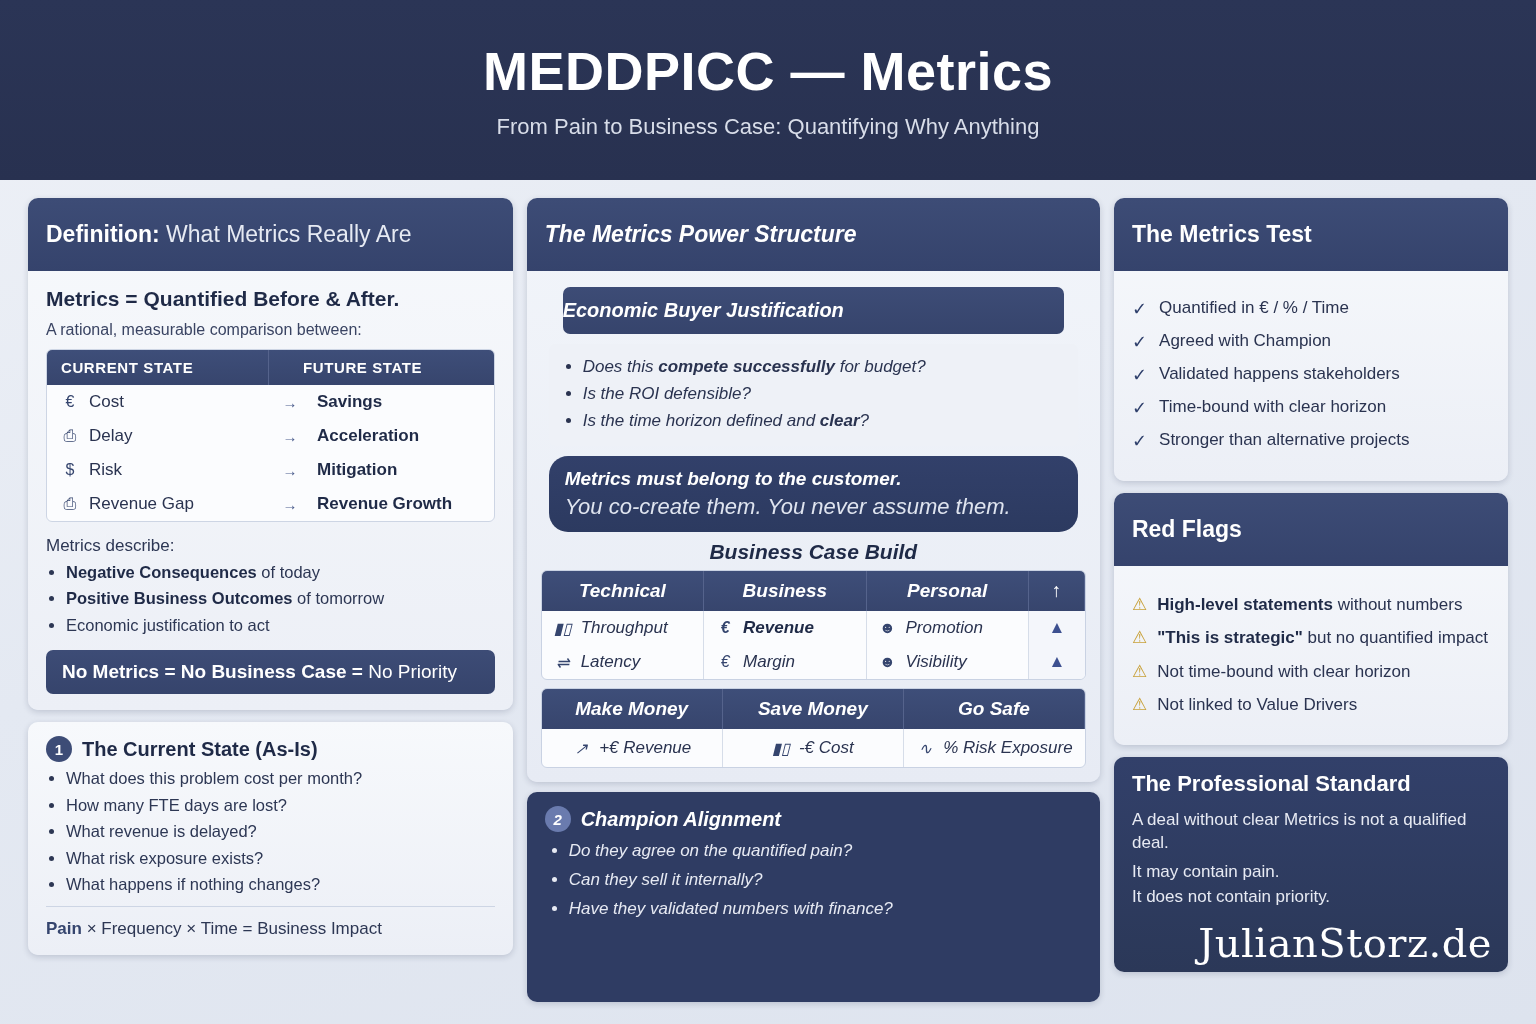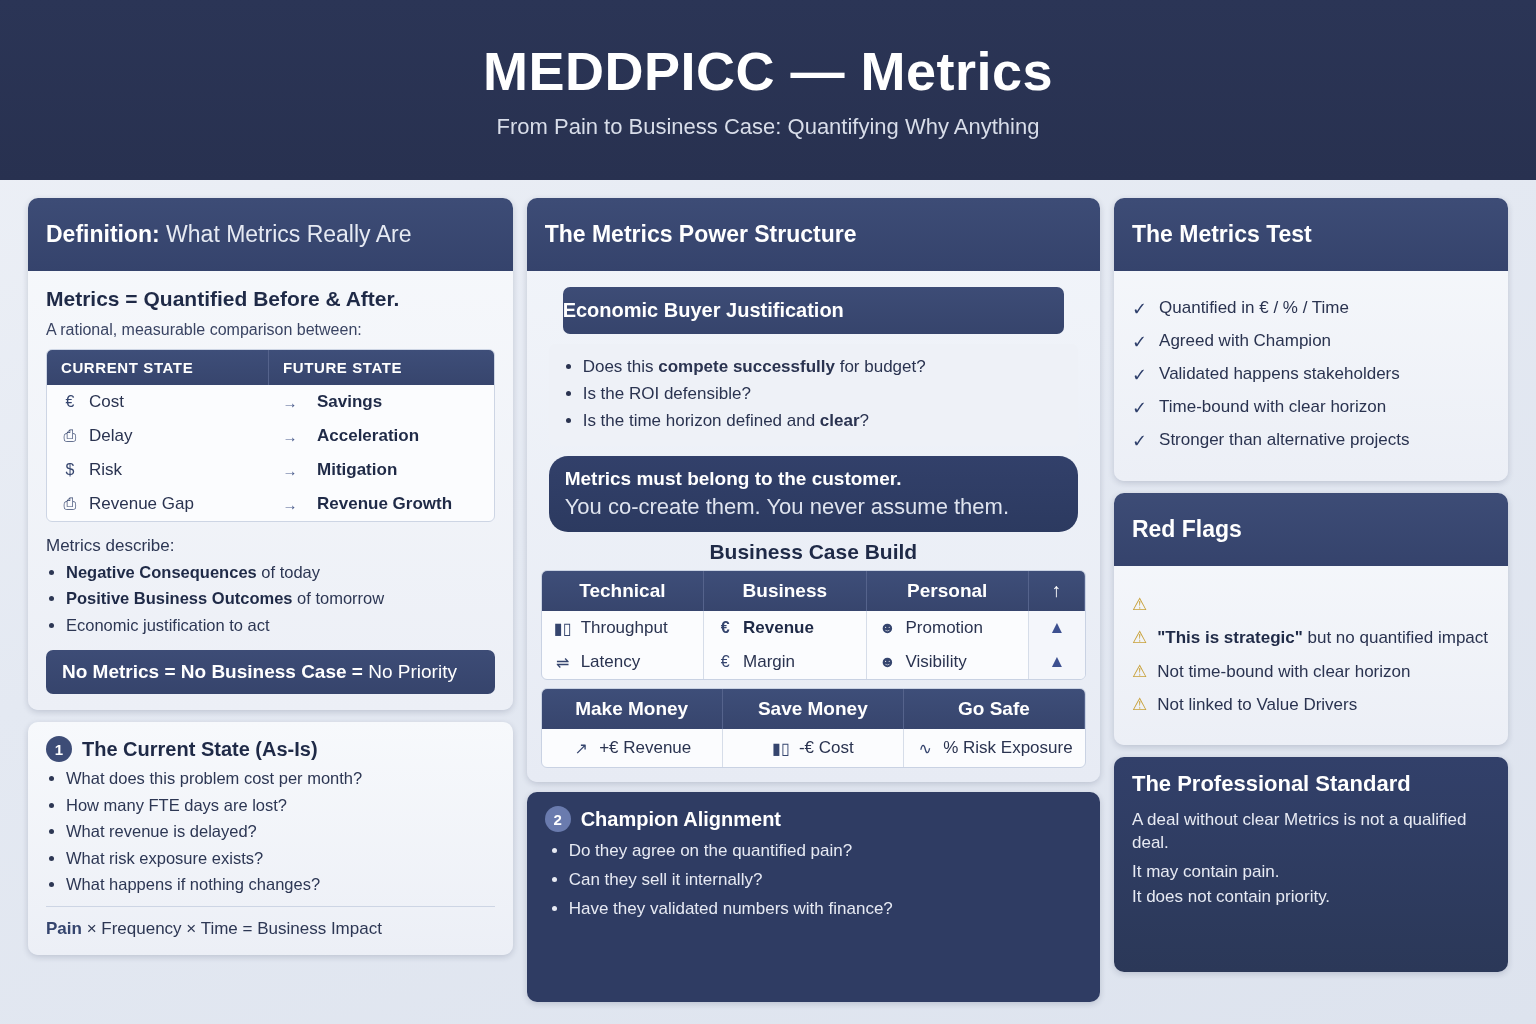--- a/index.html
+++ b/index.html
@@ -40,21 +40,21 @@
   .board {
     position: relative;
     width: 1536px;
     height: 844px;
     padding: 18px 28px 0 28px;
     display: flex;
     gap: 14px;
     align-items: flex-start;
   }
   .col-left  { width: 492px; display: flex; flex-direction: column; gap: 12px; }
-  .col-mid   { width: 582px; display: flex; flex-direction: column; gap: 10px; }
+  .col-mid   { width: 582px; display: flex; flex-direction: column; gap: 10px; font-style: italic; }
   .col-right { width: 400px; display: flex; flex-direction: column; gap: 12px; }
 
   
   .card {
     border-radius: 10px;
     overflow: hidden;
     box-shadow: 0 2px 6px rgba(30,40,70,0.18);
   }
   .card.light { background: linear-gradient(180deg,#f7f9fc 0%, #eceff6 100%); }
   .card.dark  { background: #2f3c63; color: #fff; }
@@ -85,20 +85,21 @@
     background: #fbfcfe;
     margin-bottom: 14px;
   }
   .statetable .hr {
     display: flex;
     background: linear-gradient(180deg,#3e4e79 0%,#37456d 100%);
     color: #fff;
     font-size: 15px;
     letter-spacing: 0.6px;
     font-weight: bold;
+    gap: 20px;
   }
   .statetable .hr div { padding: 9px 14px; }
   .statetable .hr .c1 { width: 222px; border-right: 1px solid #55638c; }
   .statetable .row {
     display: flex; align-items: center;
     font-size: 17px; color: #2a3350;
     padding: 2px 0;
   }
   .statetable .row .c1 {
     width: 222px; padding: 5px 14px;
@@ -474,20 +475,21 @@
         </ul>
       </div>
     </div>
 
     <div class="card light">
       <div class="card-head">Red Flags</div>
       <div class="card-body">
         <ul class="flags">
           <li>
               <span class="wi">⚠</span>
+              <span><b>High-level statements</b><span> without numbers</span></span>
             </li>
           <li>
               <span class="wi">⚠</span>
               <span><b>"This is strategic"</b><span> but no quantified impact</span></span>
             </li>
           <li>
               <span class="wi">⚠</span>
               <span>Not time-bound with clear horizon</span>
             </li>
           <li>
@@ -496,16 +498,17 @@
             </li>
         </ul>
       </div>
     </div>
 
     <div class="card prof" style="min-height:215px;">
       <div class="t">The Professional Standard</div>
       <p>A deal without clear Metrics is not a qualified deal.</p>
       <p style="margin-bottom:0;">It may contain pain.</p>
       <p style="margin-top:2px;">It does not contain priority.</p>
+      <div class="brand">JulianStorz.de</div>
     </div>
 
   </div>
 </div>
 
 </body></html>

